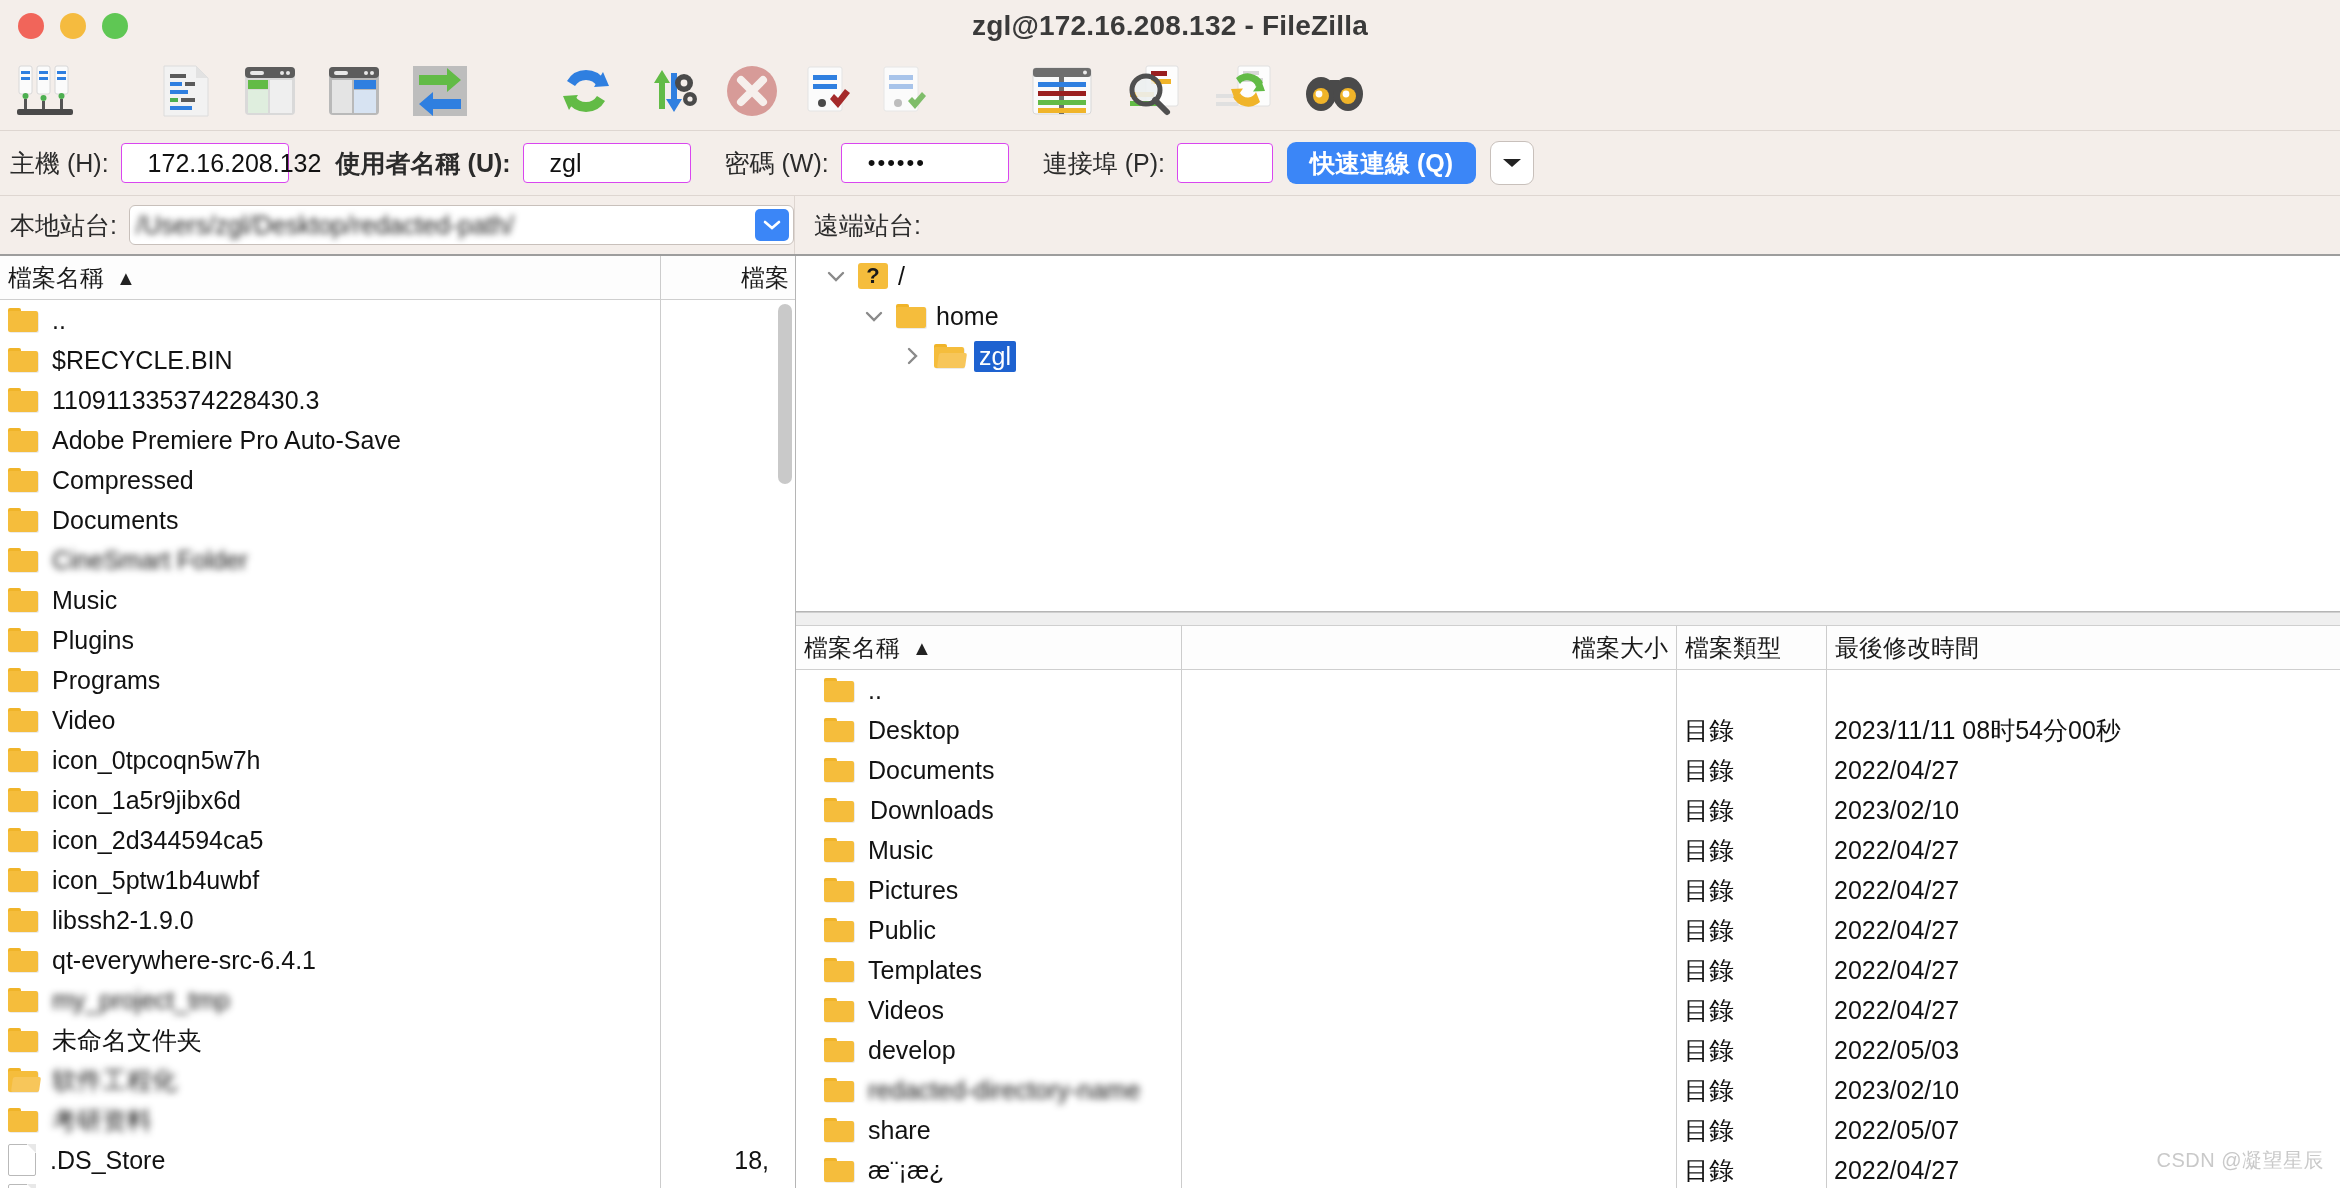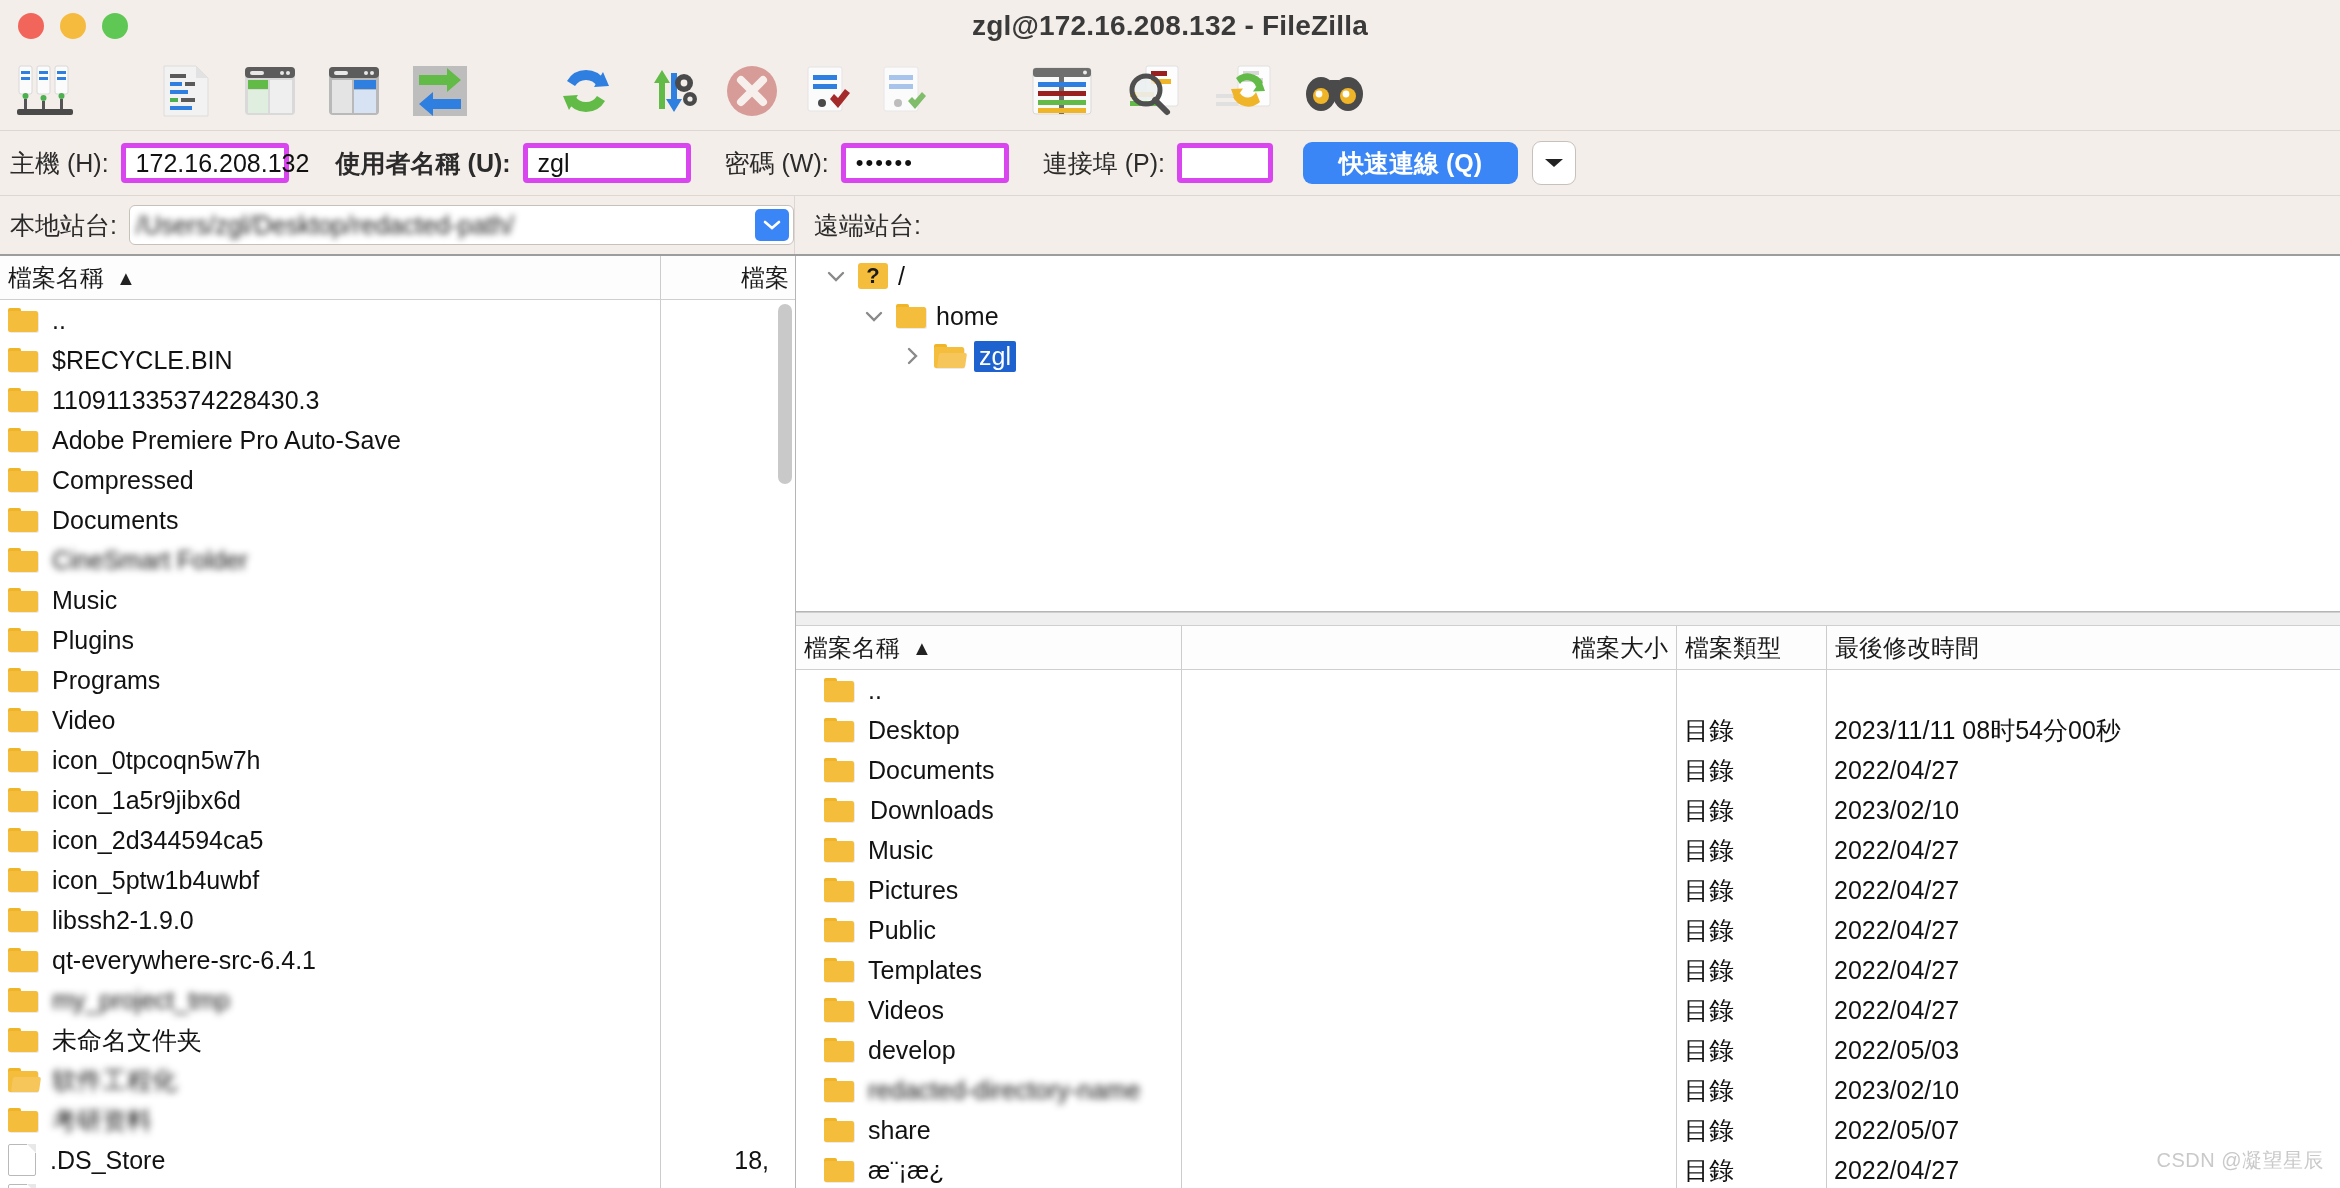--- a/index.html
+++ b/index.html
@@ -33,28 +33,28 @@
   }
   .tb-item{display:flex;align-items:center;justify-content:center;}
 
   
   .quickbar{
     height:64px;flex:0 0 64px;background:#f4eeea;display:flex;align-items:center;
     padding:0 0 0 10px;border-bottom:1px solid #ded6d1;gap:0;
   }
   .qlabel{font-size:25px;color:#2b2b2b;white-space:nowrap;}
   .qinput{
-    height:40px;background:#ffffff;border:5px solid #d946ef;border-radius:4px;
-    font-size:25px;color:#111;display:flex;align-items:center;padding:0 10px;
+    height:40px;background:#ffffff;border:1px solid #d946ef;border-radius:4px;
+    font-size:25px;color:#111;display:flex;align-items:center;padding:0 26px;
     box-sizing:border-box;margin-left:12px;
   }
   .qbtn{
     height:42px;background:#3b86f7;color:#fff;border-radius:9px;border:none;
     font-size:25px;font-weight:bold;display:flex;align-items:center;justify-content:center;
-    padding:0 36px;margin-left:30px;white-space:nowrap;
+    padding:0 23px;margin-left:14px;white-space:nowrap;
   }
   .qdrop{
     width:42px;height:42px;background:#fff;border:1px solid #c8c0bb;border-radius:9px;
     margin-left:14px;display:flex;align-items:center;justify-content:center;
   }
 
   
   .sitebars{height:58px;flex:0 0 58px;display:flex;background:#f4eeea;border-bottom:2px solid #9d9d9d;gap:9px;}
   .sitebar{display:flex;align-items:center;padding-left:10px;box-sizing:border-box;}
   .sitebar.local{width:795px;flex:0 0 795px;border-right:1px solid #ded6d1;}

